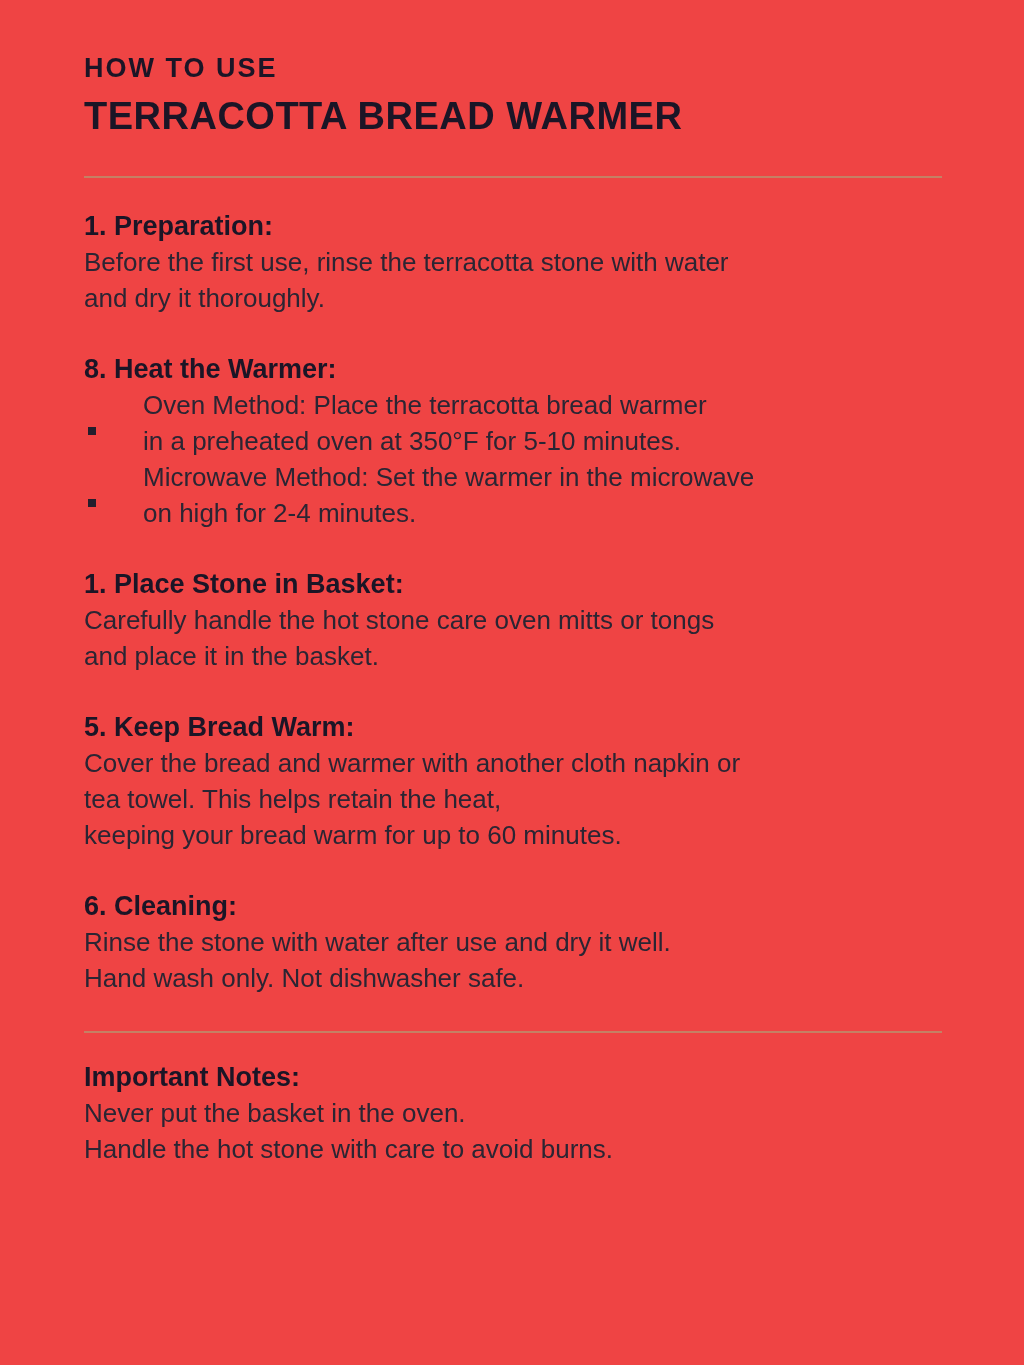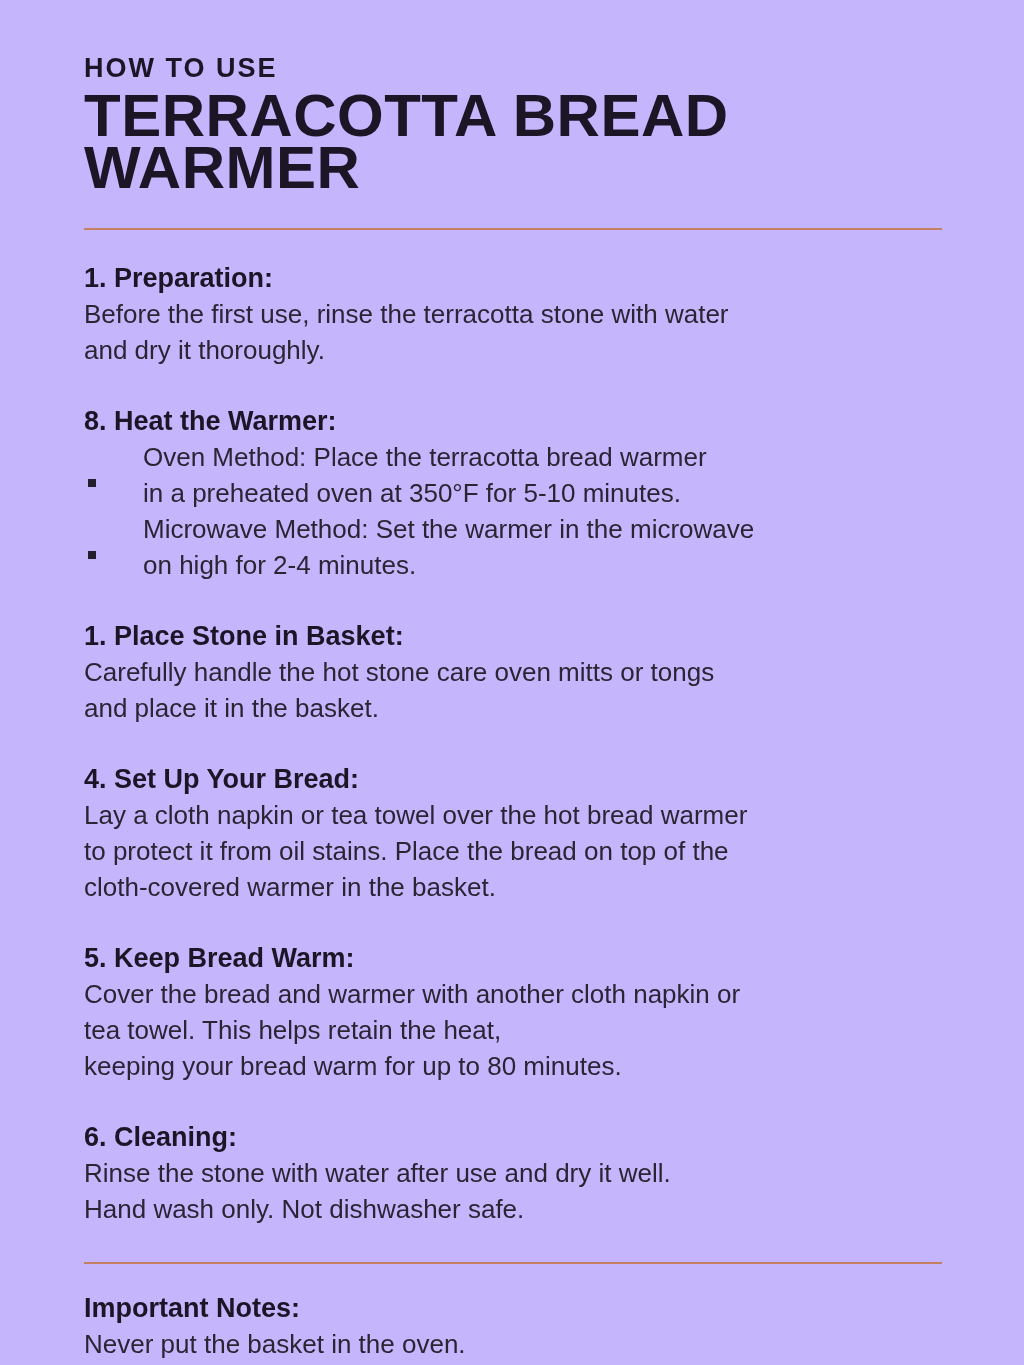--- a/index.html
+++ b/index.html
@@ -6,35 +6,35 @@
     margin: 0;
     padding: 0;
     background: #ffffff;
   }
   .page {
     position: relative;
     width: 1024px;
     height: 1365px;
     box-sizing: border-box;
     padding: 52px 82px 0 84px;
-    background: #c4b5fd;
+    background: #ef4444;
     font-family: "Liberation Sans", sans-serif;
     color: #2b2533;
     overflow: hidden;
   }
   .eyebrow {
     font-size: 27px;
     line-height: 32px;
     font-weight: 700;
     letter-spacing: 2px;
     color: #1b1526;
   }
   .title {
     margin: 6px 0 12px 0;
-    font-size: 60px;
+    font-size: 38px;
     line-height: 52px;
     font-weight: 700;
     letter-spacing: 0.5px;
     color: #1b1526;
   }
   hr.divider {
     border: none;
     border-top: 2px solid #c58064;
     margin: 34px 0 30px 0;
     width: 100%;
@@ -119,32 +119,26 @@
       </li>
     </ul>
   </section>
 
   <section class="section">
     <h2 class="section-heading">1. Place Stone in Basket:</h2>
     <p class="section-body">Carefully handle the hot stone care oven mitts or tongs
 and place it in the basket.</p>
   </section>
 
-  <section class="section">
-    <h2 class="section-heading">4. Set Up Your Bread:</h2>
-    <p class="section-body">Lay a cloth napkin or tea towel over the hot bread warmer
-to protect it from oil stains. Place the bread on top of the
-cloth-covered warmer in the basket.</p>
-  </section>
 
   <section class="section">
     <h2 class="section-heading">5. Keep Bread Warm:</h2>
     <p class="section-body">Cover the bread and warmer with another cloth napkin or
 tea towel. This helps retain the heat,
-keeping your bread warm for up to 80 minutes.</p>
+keeping your bread warm for up to 60 minutes.</p>
   </section>
 
   <section class="section">
     <h2 class="section-heading">6. Cleaning:</h2>
     <p class="section-body">Rinse the stone with water after use and dry it well.
 Hand wash only. Not dishwasher safe.</p>
   </section>
 
   <hr class="divider bottom">
 

